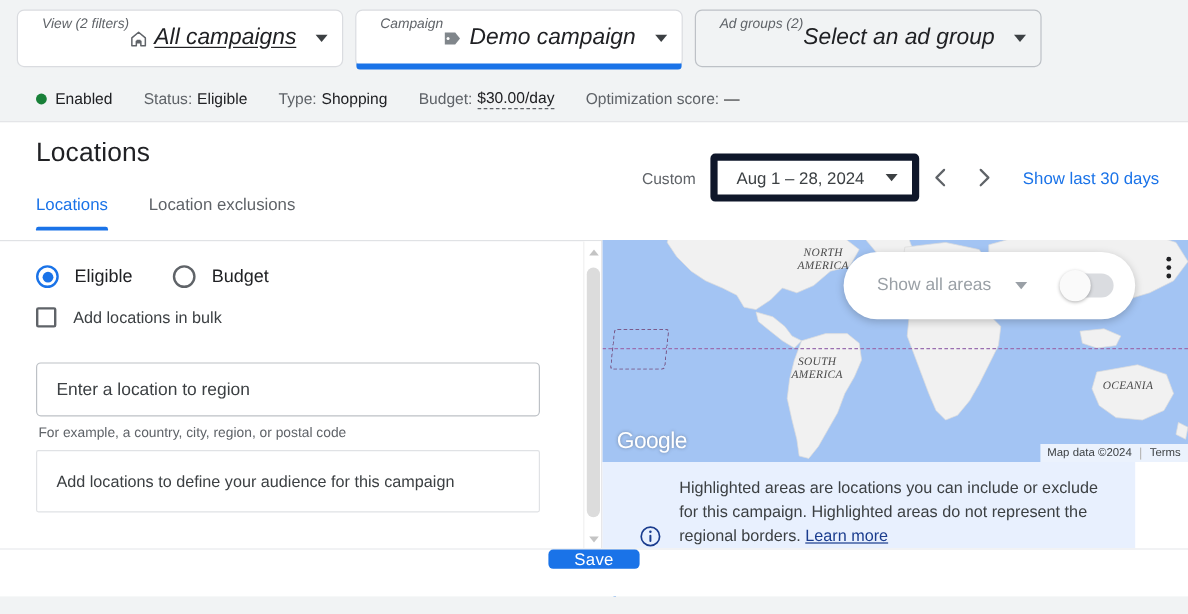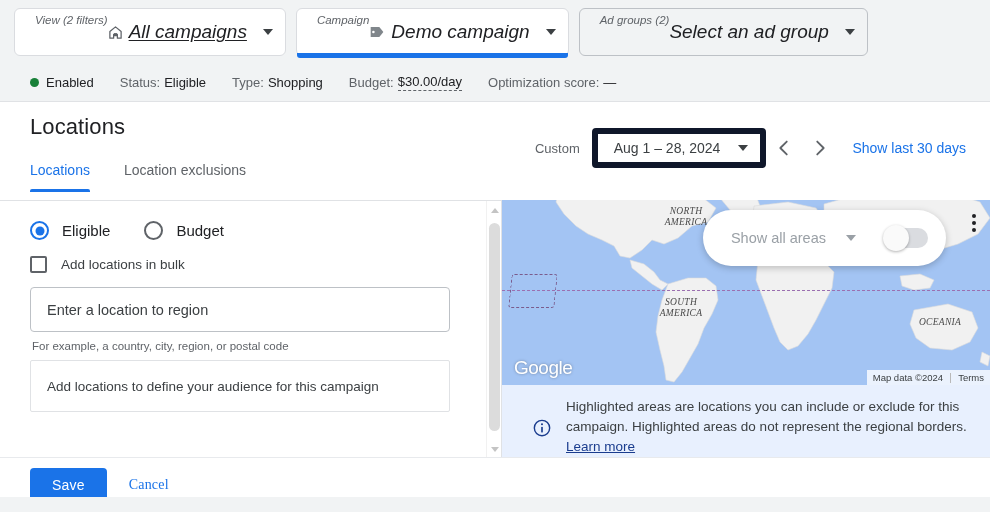--- a/index.html
+++ b/index.html
@@ -141,21 +141,21 @@
     border: 2px solid #5f6368; position: relative; flex: 0 0 19px;
   }
   .radio.checked .circ { border-color: #1a73e8; }
   .radio.checked .circ::after {
     content: ""; position: absolute; left: 50%; top: 50%;
     transform: translate(-50%,-50%);
     width: 9px; height: 9px; border-radius: 50%; background: #1a73e8;
   }
   .radio .rlabel { font-size: 15px; color: #202124; margin-left: 13px; white-space: nowrap; }
 
-  .check-row { display: flex; align-items: center; margin-bottom: 14px; cursor: pointer; }
+  .check-row { display: flex; align-items: center; margin-bottom: 29px; cursor: pointer; }
   .check-box {
     width: 17px; height: 17px; border: 2px solid #5f6368; border-radius: 2px;
     flex: 0 0 17px;
   }
   .check-row .clabel { font-size: 13.5px; color: #3c4043; margin-left: 14px; white-space: nowrap; }
 
   .loc-input {
     width: 420px; height: 45px;
     border: 1px solid #bdc1c6; border-radius: 4px;
     display: flex; align-items: center; padding: 0 16px;
@@ -253,37 +253,38 @@
     box-shadow: 0 1px 3px rgba(0,0,0,.3);
   }
   .kebab {
     position: absolute; right: 14px; top: 14px;
     display: flex; flex-direction: column; gap: 3px; cursor: pointer;
   }
   .kebab i { width: 4px; height: 4px; border-radius: 50%; background: #202124; display: block; }
 
   
   .info-banner {
-    position: absolute; left: 0; top: 185px; width: 488px; height: 72px;
+    position: absolute; left: 0; top: 185px; width: 444px; height: 72px;
     background: #e8f0fe;
-    display: flex; align-items: center; gap: 14px;
+    display: flex; align-items: flex-end; gap: 14px;
     padding: 11px 18px 0 30px;
   }
   .info-ico { flex: 0 0 20px; margin-top: 2px; }
   .info-text {
     font-size: 13.5px; color: #3c4043; line-height: 20px;
   }
   .info-text a { color: #1a3c8e; text-decoration: underline; cursor: pointer; }
 
   
   .actionbar {
     position: absolute; left: 0; top: 355px; width: 990px; height: 55px;
     background: #fff; display: flex; align-items: center;
     padding: 0 30px; gap: 22px;
     border-top: 1px solid #e8eaed;
+    flex-direction: column;
   }
   .btn-save {
     background: #1a73e8; color: #fff; border: none; border-radius: 4px;
     height: 35px; padding: 0 22px; font-size: 14px; font-weight: 500;
     font-family: "Liberation Sans", sans-serif; cursor: pointer;
     letter-spacing: .2px;
   }
   .btn-cancel {
     background: transparent; border: none; color: #1a73e8;
     font-size: 14px; font-weight: 500; font-family: Liberation Serif, serif;

